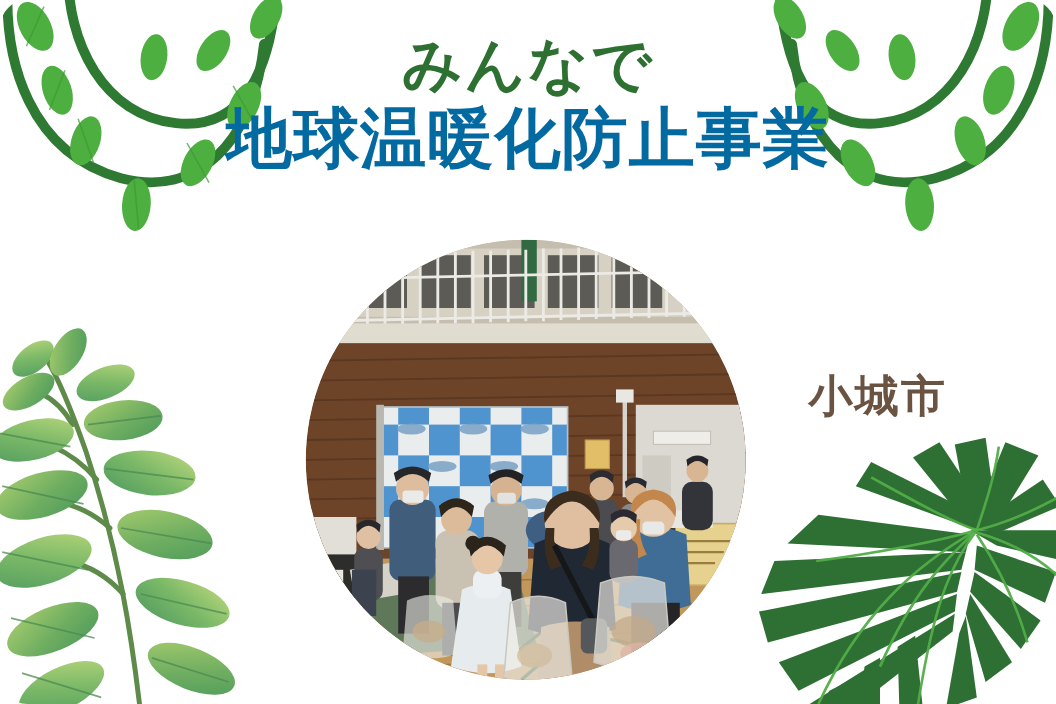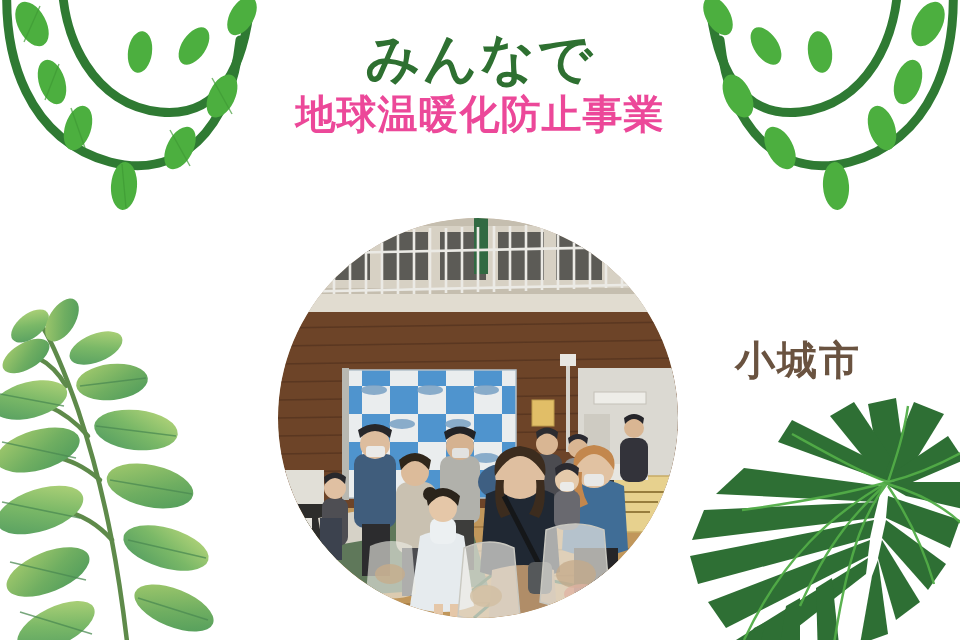--- a/index.html
+++ b/index.html
@@ -9,20 +9,21 @@
   }
   body {
     font-family: "Liberation Sans", sans-serif;
   }
   #poster {
     position: relative;
     width: 960px;
     height: 640px;
     background: #ffffff;
     overflow: hidden;
+    border-radius: 25px;
   }
 
   
   .vine-wrap {
     position: absolute;
     top: 0;
     pointer-events: none;
   }
   .vine-left  { left: -10px;  width: 360px; height: 210px; }
   .vine-right { right: -10px; width: 360px; height: 210px; transform: scaleX(-1); }
@@ -59,24 +60,24 @@
     font-family: "DejaVu Sans", sans-serif;
     font-weight: bold;
     font-size: 54px;
     line-height: 1.15;
     letter-spacing: 2px;
     color: #2e7031;
   }
   .title-line2 {
     font-family: "DejaVu Sans", sans-serif;
     font-weight: bold;
-    font-size: 40px;
+    font-size: 60px;
     line-height: 1.22;
     letter-spacing: 1px;
-    color: #ec4899;
+    color: #0369a1;
   }
 
   
   .city-name {
     position: absolute;
     left: 735px;
     top: 333px;
     font-family: "DejaVu Sans", sans-serif;
     font-weight: bold;
     font-size: 40px;

